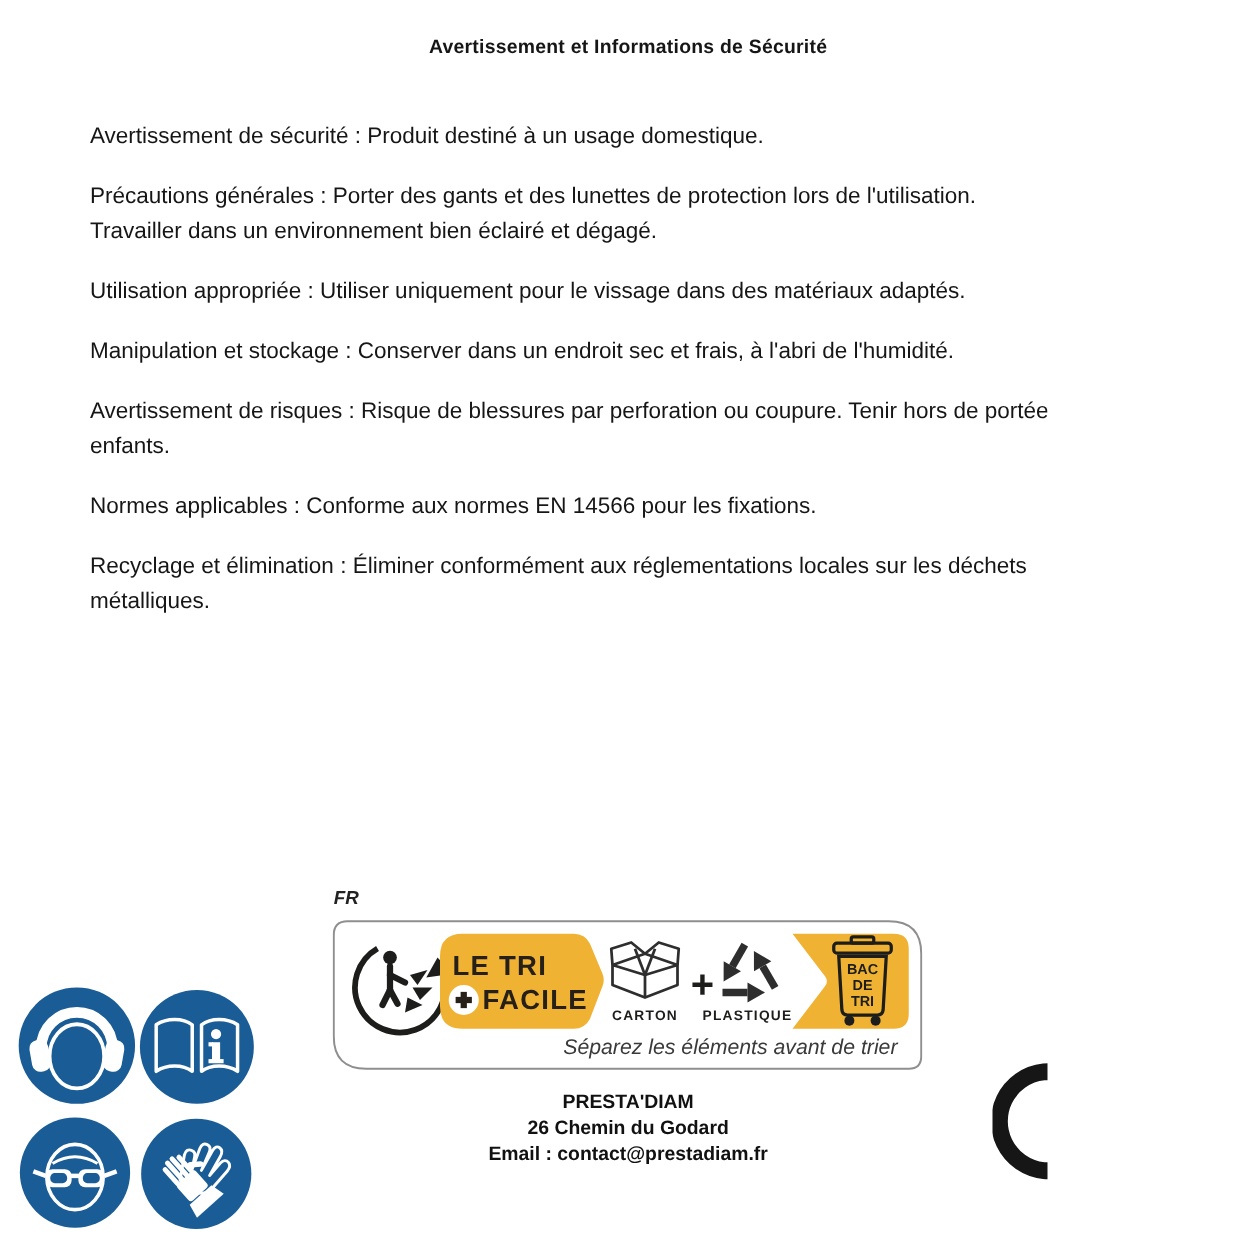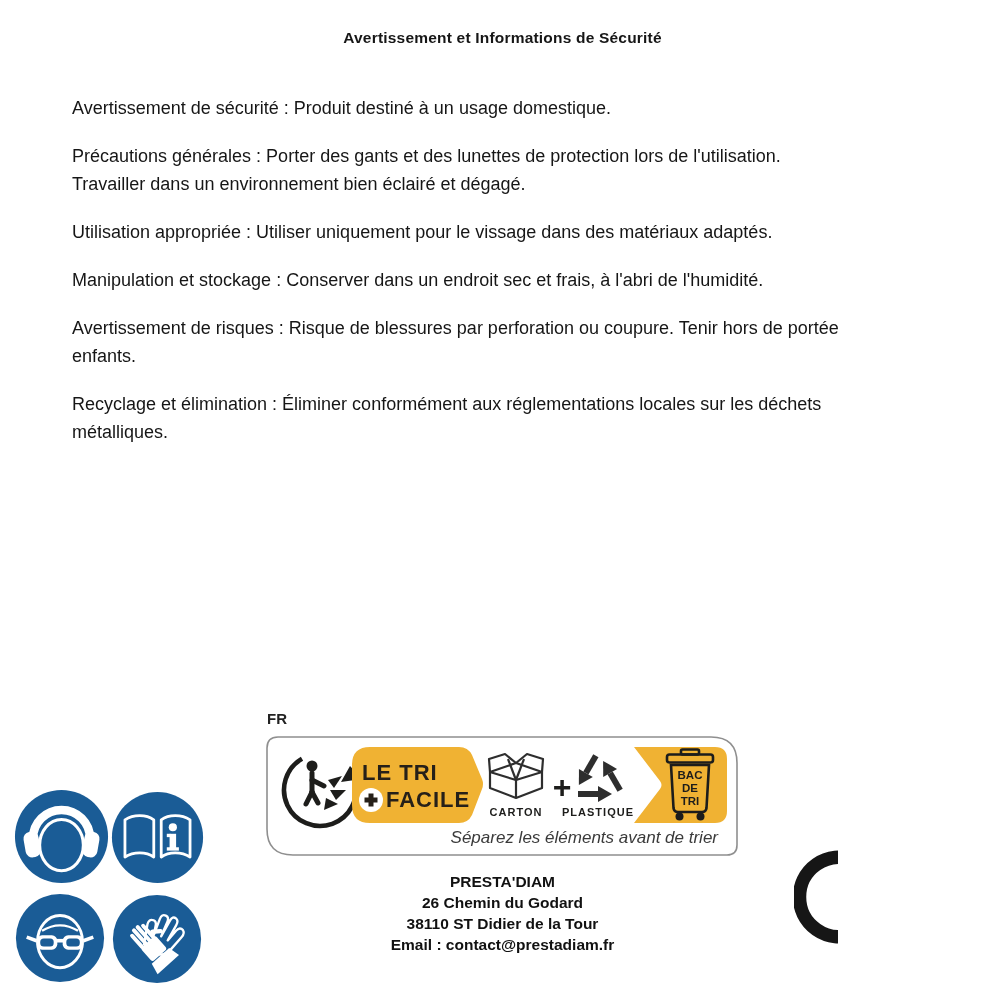--- a/index.html
+++ b/index.html
@@ -2,21 +2,21 @@
 <html><head>
 <meta charset="utf-8">
 <style>
   html,body{margin:0;padding:0;background:#ffffff;}
   .page{position:relative;width:838px;height:1005px;background:#ffffff;overflow:hidden;
         font-family:"Liberation Sans", sans-serif;color:#161616;}
   .title{position:absolute;top:29px;left:0;width:1005px;text-align:center;
          font-size:15.5px;font-weight:bold;letter-spacing:.2px;}
   .paras{position:absolute;top:82px;left:72px;width:930px;}
   .paras p{margin:12px 0 20px 0;font-size:18px;line-height:28px;white-space:pre-line;}
-  .fr-code{position:absolute;left:267px;top:710px;font-size:15px;font-weight:bold;color:#222;}
+  .fr-code{position:absolute;left:267px;top:710px;font-size:15px;font-weight:bold;color:#222;font-style:italic;}
   .label-svg{position:absolute;left:266px;top:736px;}
   .picto{position:absolute;}
   .contact{position:absolute;left:250px;top:871px;width:505px;text-align:center;
            font-weight:bold;font-size:15.5px;line-height:21px;color:#111;}
   .contact div{white-space:nowrap;}
   .ce-svg{position:absolute;left:794px;top:849px;}
   svg text{font-family:"Liberation Sans", sans-serif;}
 </style>
 </head>
 <body>
@@ -26,20 +26,21 @@
   <div class="title">Avertissement et Informations de Sécurité</div>
 
   <div class="paras">
     <p>Avertissement de sécurité : Produit destiné à un usage domestique.</p>
     <p>Précautions générales : Porter des gants et des lunettes de protection lors de l'utilisation.
 Travailler dans un environnement bien éclairé et dégagé.</p>
     <p>Utilisation appropriée : Utiliser uniquement pour le vissage dans des matériaux adaptés.</p>
     <p>Manipulation et stockage : Conserver dans un endroit sec et frais, à l'abri de l'humidité.</p>
     <p>Avertissement de risques : Risque de blessures par perforation ou coupure. Tenir hors de portée des
 enfants.</p>
+    <p>Normes applicables : Conforme aux normes EN 14566 pour les fixations.</p>
     <p>Recyclage et élimination : Éliminer conformément aux réglementations locales sur les déchets
 métalliques.</p>
   </div>
 
   <svg class="picto" style="left:14px;top:789px" width="95" height="95" viewBox="0 0 100 100">
     <circle cx="50" cy="50" r="49" fill="#1A5C96"></circle>
     <path d="M 20 52 A 30 30 0 0 1 80 52" stroke="#fff" stroke-width="9" fill="none"></path>
     <ellipse cx="50" cy="59" rx="23" ry="27" stroke="#fff" stroke-width="3.2" fill="none"></ellipse>
     <rect x="11" y="45" width="16" height="27" rx="7" fill="#fff" transform="rotate(-10 19 58)"></rect>
     <rect x="73" y="45" width="16" height="27" rx="7" fill="#fff" transform="rotate(10 81 58)"></rect>
@@ -156,21 +157,20 @@
     <text x="424" y="43" font-size="11.5" font-weight="bold" fill="#1d1d1b" text-anchor="middle">BAC</text>
     <text x="424" y="56" font-size="11.5" font-weight="bold" fill="#1d1d1b" text-anchor="middle">DE</text>
     <text x="424" y="69" font-size="11.5" font-weight="bold" fill="#1d1d1b" text-anchor="middle">TRI</text>
 
     <text x="452" y="107" font-size="17" font-style="italic" fill="#3a3a3a" text-anchor="end">Séparez les éléments avant de trier</text>
   </svg>
 
   <div class="contact">
     <div>PRESTA'DIAM</div>
     <div>26 Chemin du Godard</div>
-    <div>38110 ST Didier de la Tour</div>
     <div>Email : contact@prestadiam.fr</div>
   </div>
 
   <svg class="ce-svg" width="155" height="96" viewBox="0 0 172 106">
     <path d="M 65 11.6 A 44 44 0 1 0 65 94.4" stroke="#161616" stroke-width="15" fill="none"></path>
     <path d="M 157 11.6 A 44 44 0 1 0 157 94.4" stroke="#161616" stroke-width="15" fill="none"></path>
     <rect x="106" y="45.5" width="64" height="15" fill="#161616"></rect>
   </svg>
 
 </div>

